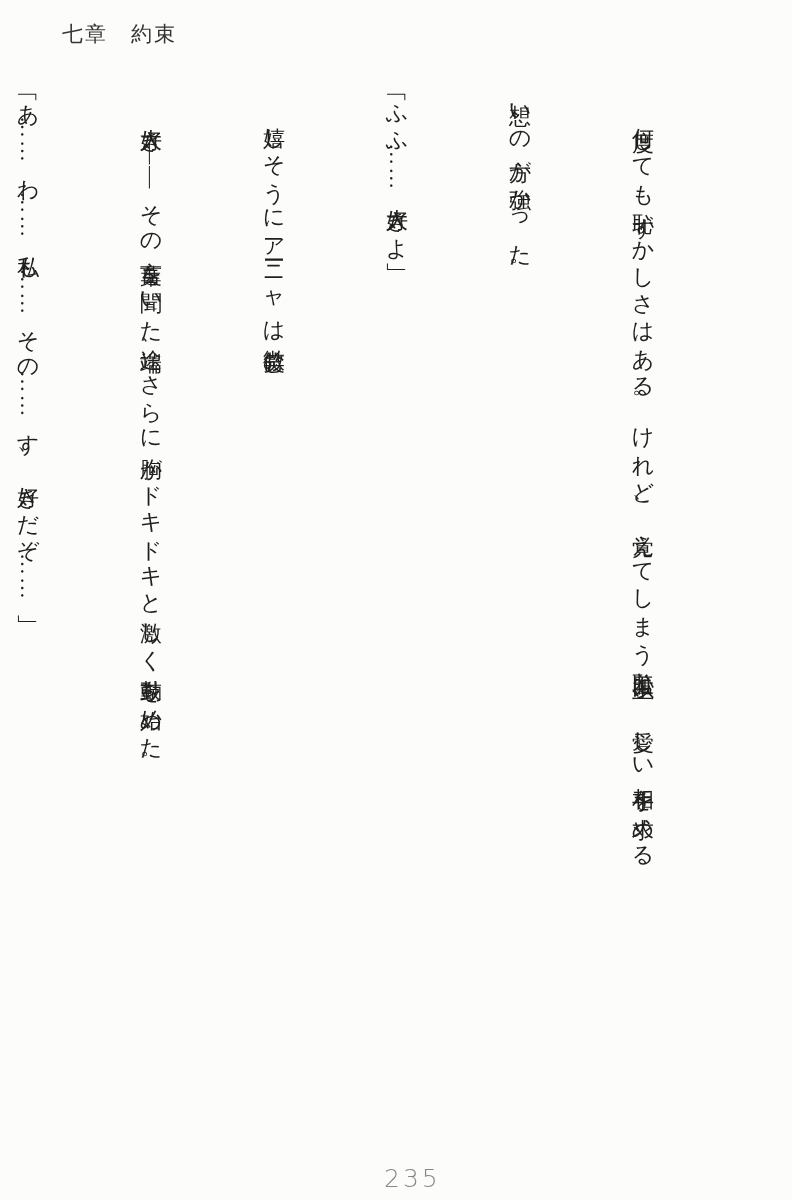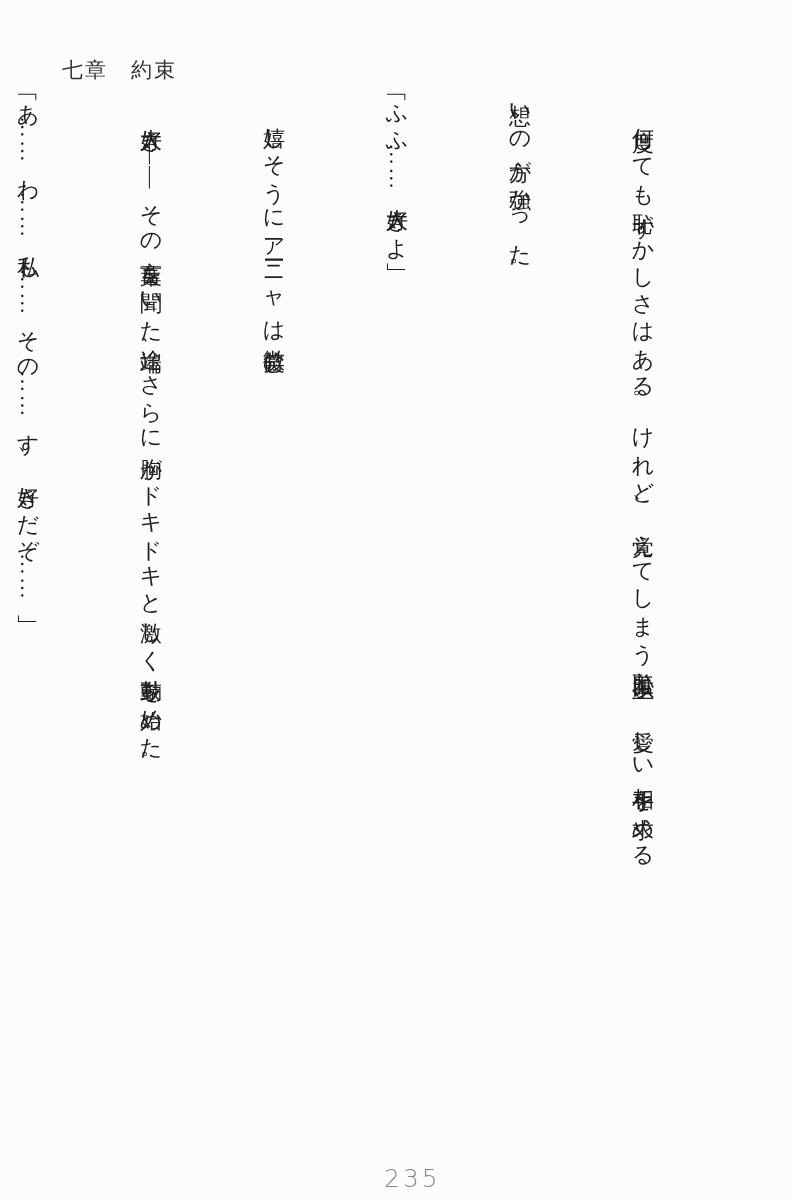--- a/index.html
+++ b/index.html
@@ -18,21 +18,20 @@
   }
   
   .running-head {
     position: absolute;
     top: 20px;
     left: 62px;
     font-size: 21px;
     letter-spacing: 2px;
     color: #343434;
     white-space: pre;
-    margin-top: 36px;
   }
   
   .text-block {
     position: absolute;
     top: 87px;
     right: 46px;
     height: 966px;
     writing-mode: vertical-rl;
     text-orientation: mixed;
     font-size: 22px;

